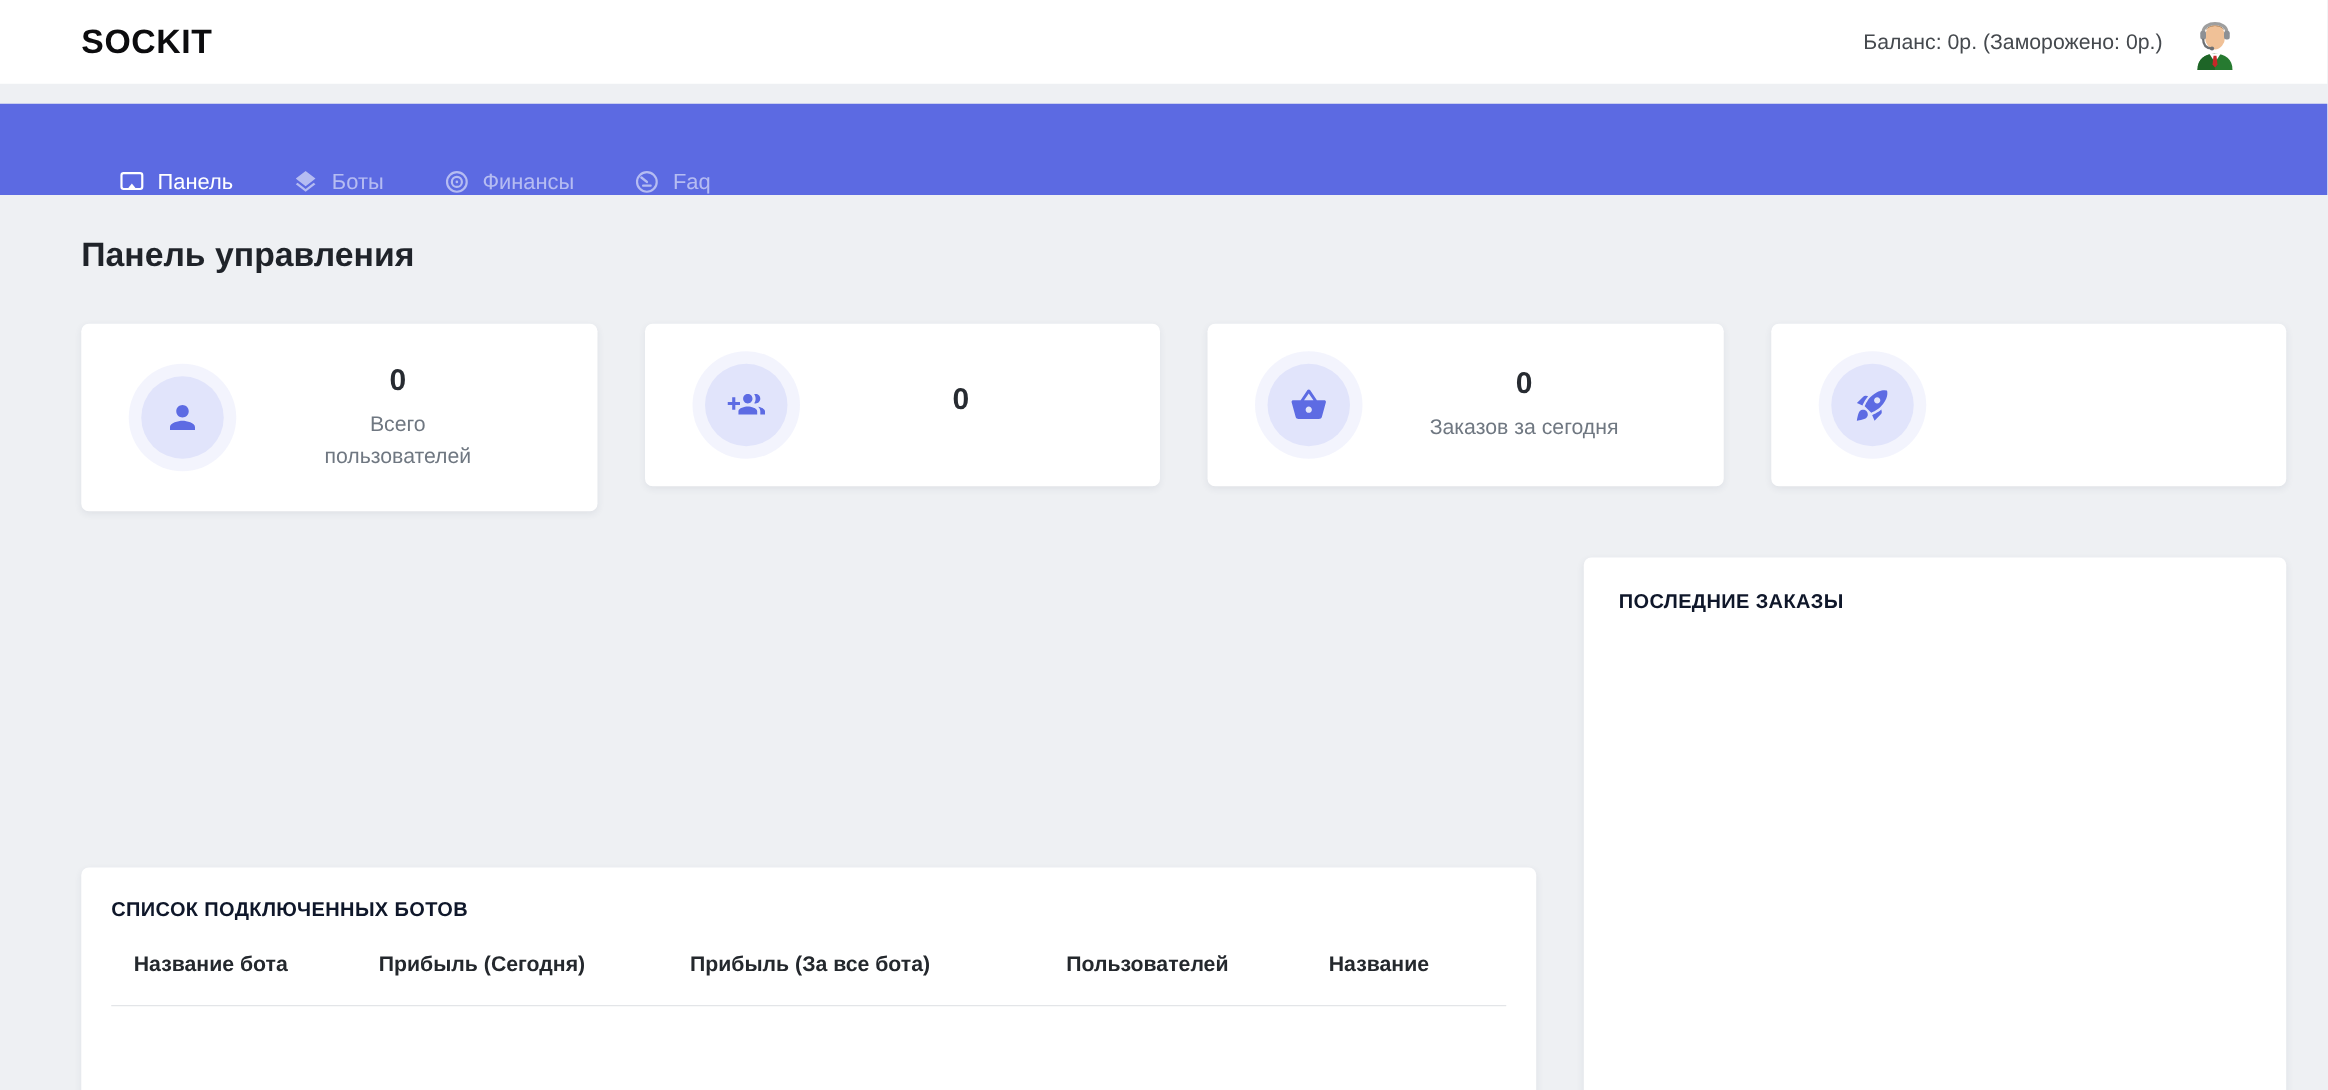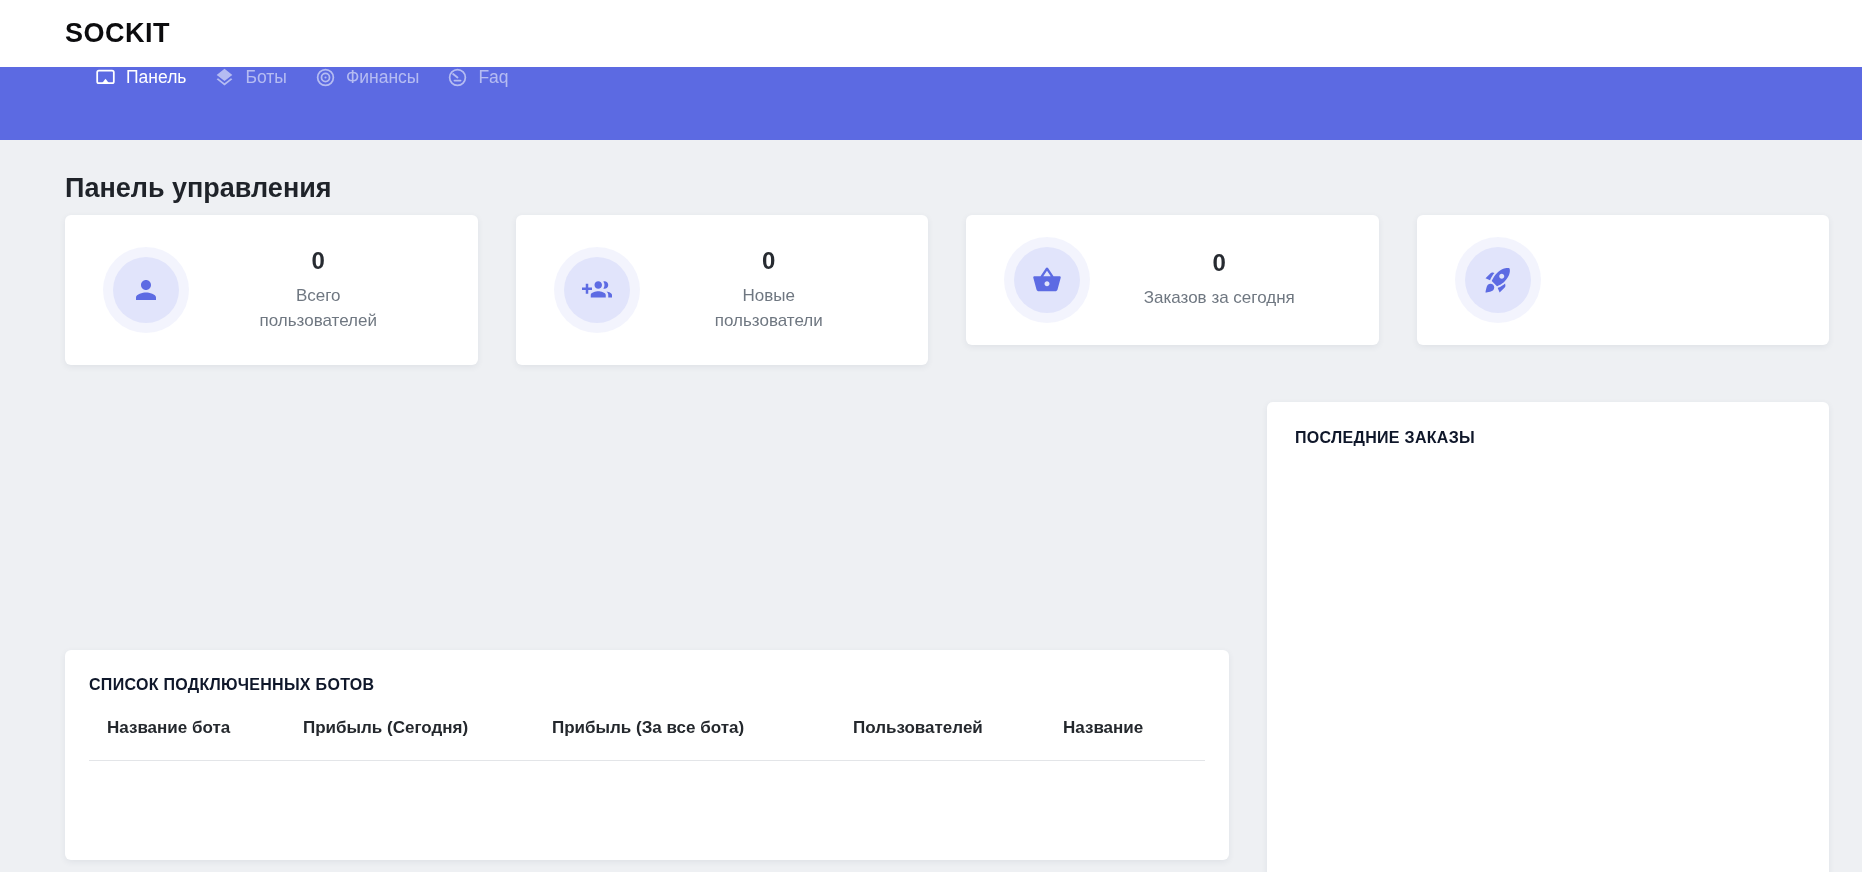--- a/index.html
+++ b/index.html
@@ -17,34 +17,35 @@
     padding:0 70px 0 65px;
   }
   .logo { font-size:27px; font-weight:800; letter-spacing:.5px; color:#0c0c0e; }
   .top-right { display:flex; align-items:center; gap:22px; }
   .balance { font-size:17px; color:#45494e; }
   .avatar { width:40px; height:44px; display:block; cursor:pointer; }
 
   
   .navbar {
     height:73px; background:#5c6ae2;
-    display:flex; align-items:flex-start; gap:28px;
+    display:flex; align-items:flex-end; gap:48px;
     padding:0 40px 0 95px;
+    margin-top:16px;
   }
   .nav-item {
     display:flex; align-items:center; gap:10px;
     font-size:17.5px; color:rgba(255,255,255,.55);
     cursor:pointer; user-select:none;
   }
   .nav-item svg { width:21px; height:21px; }
   .nav-item.active { color:#ffffff; font-weight:500; }
 
   
   .main { padding:33px 33px 0 65px; }
-  .page-title { font-size:27px; font-weight:700; color:#1f2329; margin-bottom:11px; }
+  .page-title { font-size:27px; font-weight:700; color:#1f2329; margin-bottom:39px; }
 
   .card {
     background:#fff; border-radius:6px;
     box-shadow:0 2px 6px rgba(55,65,90,.08);
   }
 
   
   .stats { display:grid; grid-template-columns:repeat(4,1fr); gap:38px; align-items:start; }
   .stat-card { display:flex; align-items:center; padding:32px 20px; }
   .stat-icon-wrap {
@@ -73,20 +74,36 @@
     font-size:17px; font-weight:700; color:#24282d;
   }
   .bots-head .cell:first-child { padding-left:18px; }
   .bots-divider { height:1px; background:#e3e5e8; margin-top:22px; }
 </style>
 </head>
 <body>
 
 <header class="topbar">
   <div class="logo">SOCKIT</div>
+  <div class="top-right">
+    <span class="balance">Баланс: 0р. (Заморожено: 0р.)</span>
+    <svg class="avatar" viewBox="0 0 40 44">
+      <path d="M6 44 C6 35 12 31 20 31 C28 31 34 35 34 44 Z" fill="#267a30"></path>
+      <path d="M6 44 C6 35 12 31 20 31 L20 44 Z" fill="#1e6527"></path>
+      <path d="M15.5 31 L20 38 L24.5 31 Z" fill="#ffffff"></path>
+      <path d="M18.8 32.5 L21.2 32.5 L22 39.5 L20 42 L18 39.5 Z" fill="#c62828"></path>
+      <ellipse cx="20" cy="17.5" rx="8" ry="10" fill="#f0c197"></ellipse>
+      <path d="M12 16 C11 6.5 29 6.5 28 16 C28 10 25 8.5 20 8.5 C15 8.5 12 10 12 16 Z" fill="#8a5a2e"></path>
+      <path d="M10.5 14 C10.5 4.5 29.5 4.5 29.5 14" stroke="#9e9e9e" stroke-width="2.6" fill="none"></path>
+      <rect x="8.2" y="12.5" width="4.6" height="7" rx="2" fill="#8d9094"></rect>
+      <rect x="27.2" y="12.5" width="4.6" height="7" rx="2" fill="#8d9094"></rect>
+      <path d="M10.5 19 C10.5 24.5 13.5 26.5 17 26.8" stroke="#6d7073" stroke-width="1.8" fill="none"></path>
+      <circle cx="17.6" cy="26.8" r="1.7" fill="#6d7073"></circle>
+    </svg>
+  </div>
 </header>
 
 <nav class="navbar">
   <div class="nav-item active">
     <svg viewBox="0 0 24 24">
       <rect x="2.5" y="4" width="19" height="14.5" rx="2" fill="none" stroke="currentColor" stroke-width="2"></rect>
       <path d="M12 13.5 L16 18.5 L8 18.5 Z" fill="currentColor"></path>
     </svg>
     <span>Панель</span>
   </div>
@@ -132,21 +149,20 @@
     </div>
 
     <div class="card stat-card">
       <div class="stat-icon-wrap">
         <svg viewBox="0 0 24 24">
           <path d="M8 10H5V7H3v3H0v2h3v3h2v-3h3v-2zm10 1c1.66 0 2.99-1.34 2.99-3S19.66 5 18 5c-.32 0-.63.05-.91.14.57.81.9 1.79.9 2.86s-.34 2.04-.9 2.86c.28.09.59.14.91.14zm-5 0c1.66 0 2.99-1.34 2.99-3S14.66 5 13 5c-1.66 0-3 1.34-3 3s1.34 3 3 3zm6.62 2.16c.83.73 1.38 1.66 1.38 2.84v2h3v-2c0-1.54-2.37-2.49-4.38-2.84zM13 13c-2 0-6 1-6 3v2h12v-2c0-2-4-3-6-3z"></path>
         </svg>
       </div>
       <div class="stat-body">
         <div class="stat-value">0</div>
-        <div class="stat-label">Новые пользователи</div>
       </div>
     </div>
 
     <div class="card stat-card">
       <div class="stat-icon-wrap">
         <svg viewBox="0 0 24 24">
           <path d="M17.21 9l-4.38-6.56c-.19-.28-.51-.42-.83-.42-.32 0-.64.14-.83.43L6.79 9H2c-.55 0-1 .45-1 1 0 .09.01.18.04.27l2.54 9.27c.23.84 1 1.46 1.92 1.46h13c.92 0 1.69-.62 1.93-1.46l2.54-9.27L23 10c0-.55-.45-1-1-1h-4.79zM9 9l3-4.4L15 9H9zm3 8c-1.1 0-2-.9-2-2s.9-2 2-2 2 .9 2 2-.9 2-2 2z"></path>
         </svg>
       </div>
       <div class="stat-body">

